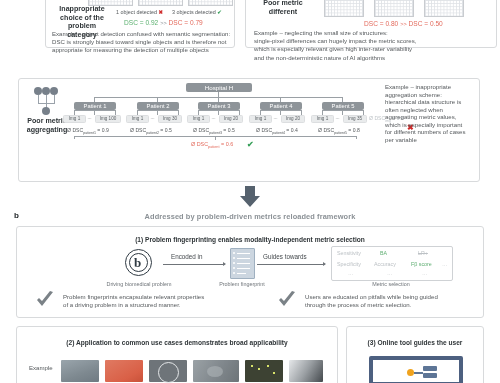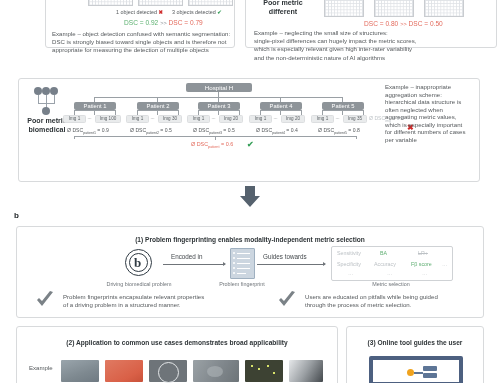--- a/index.html
+++ b/index.html
@@ -98,20 +98,26 @@
   
   .logoc{position:absolute;border-radius:50%;border:1.4px solid #2f3a43;box-sizing:border-box;}
 </style>
 </head>
 <body>
 
 <div class="page">
 
   <div class="panel" id="cardA">
     <div class="cardinner">
+      <div class="cat-label" style="left:4px;top:46px;width:64px;">
+        <div>Inappropriate</div>
+        <div>choice of the</div>
+        <div>problem</div>
+        <div>category</div>
+      </div>
 
       <div class="grid" style="left:42px;top:26px;width:45px;height:21px;">
         
         
       </div>
 
       <div class="grid" style="left:92px;top:26px;width:45px;height:21px;">
         
         
       </div>
@@ -178,21 +184,21 @@
       <div class="treelink" style="left:35px;top:16px;width:0.8px;height:9px;"></div>
       <div class="treelink" style="left:27px;top:16px;width:0.8px;height:14px;"></div>
       <div class="treenode" style="left:15px;top:8px;width:8px;height:8px;"></div>
       <div class="treenode" style="left:23px;top:8px;width:8px;height:8px;"></div>
       <div class="treenode" style="left:31px;top:8px;width:8px;height:8px;"></div>
       <div class="treenode" style="left:23px;top:28px;width:8px;height:8px;"></div>
     </div>
 
     <div class="cat-label" style="left:4px;top:38px;width:48px;">
       <div>Poor metric</div>
-      <div>biomedical</div>
+      <div>aggregating</div>
     </div>
 
     <div class="hosp-box" style="left:167px;top:4px;width:66px;">Hospital H</div>
     <div class="conn" style="left:199px;top:13px;width:0.8px;height:5px;"></div>
     <div class="conn" style="left:75px;top:18px;width:249px;height:0.8px;"></div>
 
     <div class="conn" style="left:75px;top:18px;width:0.8px;height:5px;"></div>
     <div class="pat-box" style="left:55px;top:23px;width:42px;">Patient 1</div>
     <div class="conn" style="left:138px;top:18px;width:0.8px;height:5px;"></div>
     <div class="pat-box" style="left:118px;top:23px;width:42px;">Patient 2</div>
@@ -291,20 +297,21 @@
       <div>for different numbers of cases</div>
       <div>per variable</div>
     </div>
   </div>
 
   <svg id="bigarrow" width="24" height="22" viewBox="0 0 24 22">
     <polygon points="7,0 17,0 17,10 22,10 12,21 2,10 7,10" fill="#56626e"></polygon>
   </svg>
 
   <div id="blabel">b</div>
+  <div id="btitle">Addressed by problem-driven metrics reloaded framework</div>
 
   <div class="panel" id="card1">
     <div class="subtitle" style="top:9px;">(1) Problem fingerprinting enables modality-independent metric selection</div>
 
     <div>
       <div class="logoc" style="left:108px;top:22px;width:27px;height:27px;"></div>
       <div class="logoc" style="left:112px;top:26px;width:19px;height:19px;border-width:1px;"></div>
       <div style="position:absolute;left:117px;top:27px;font-size:13px;font-weight:bold;color:#2f3a43;font-family:'Liberation Serif',serif;line-height:17px;">b</div>
     </div>
     <div class="caption" style="left:66px;top:54px;width:112px;">Driving biomedical problem</div>

